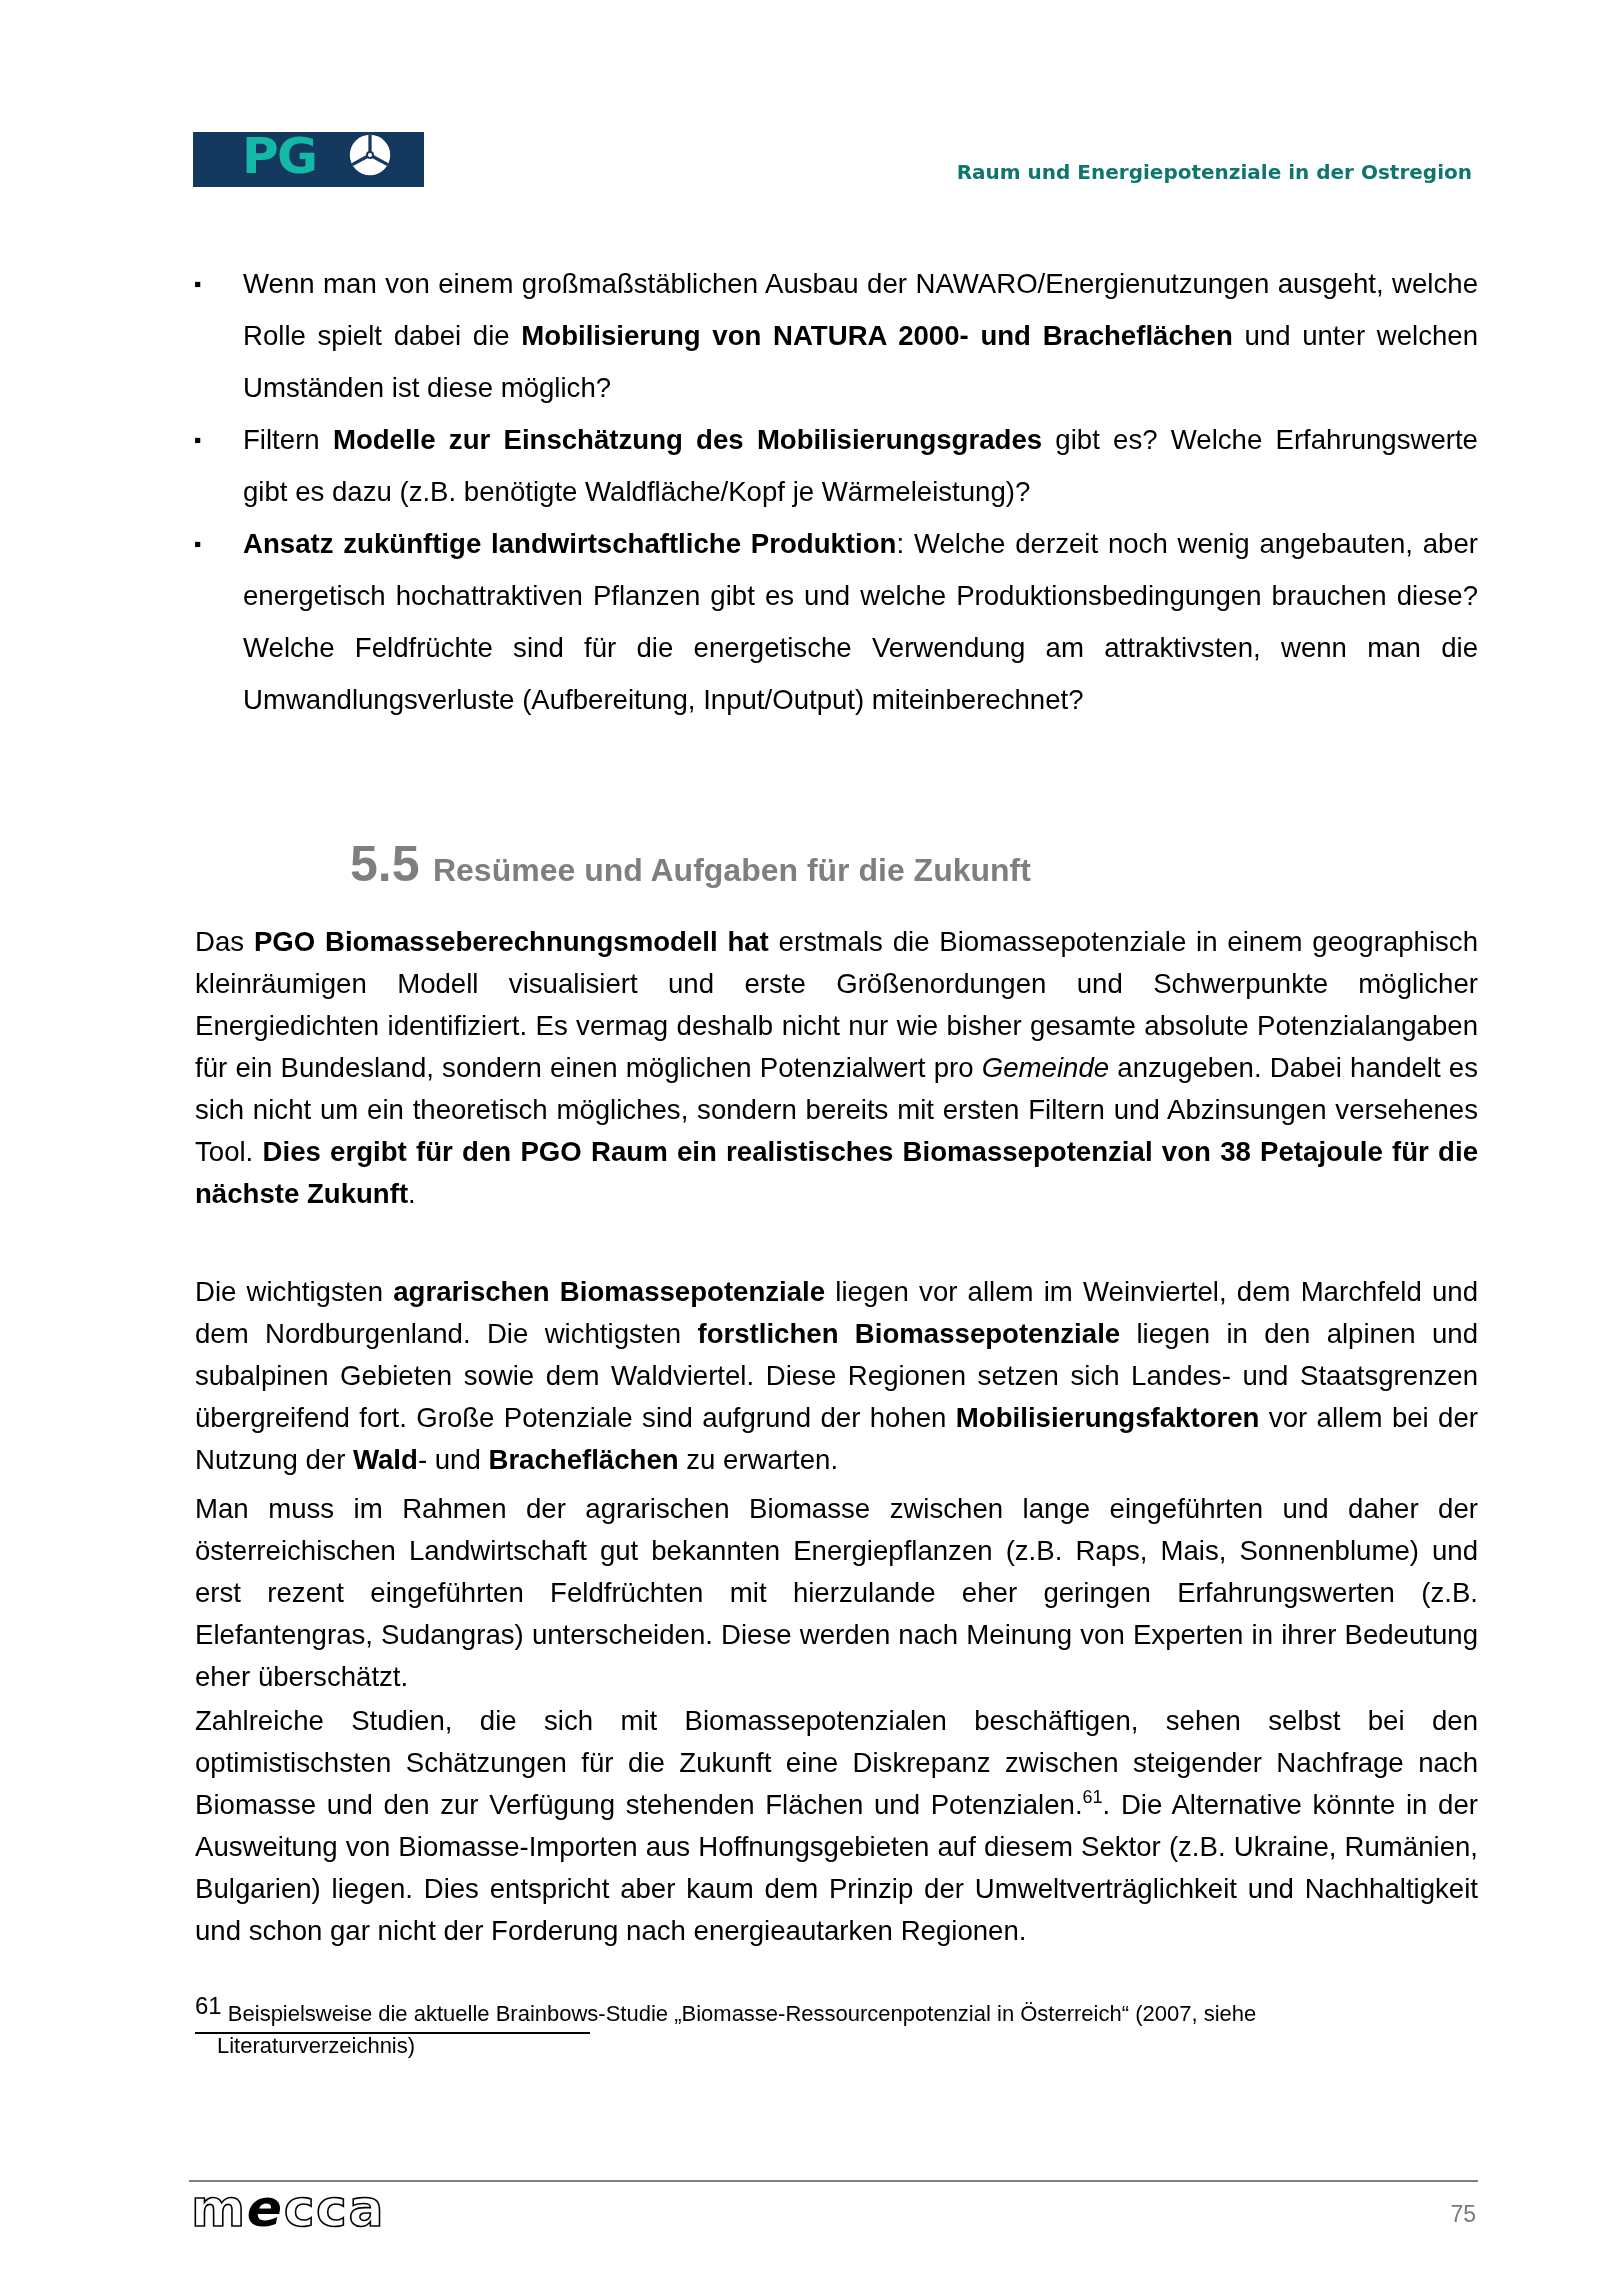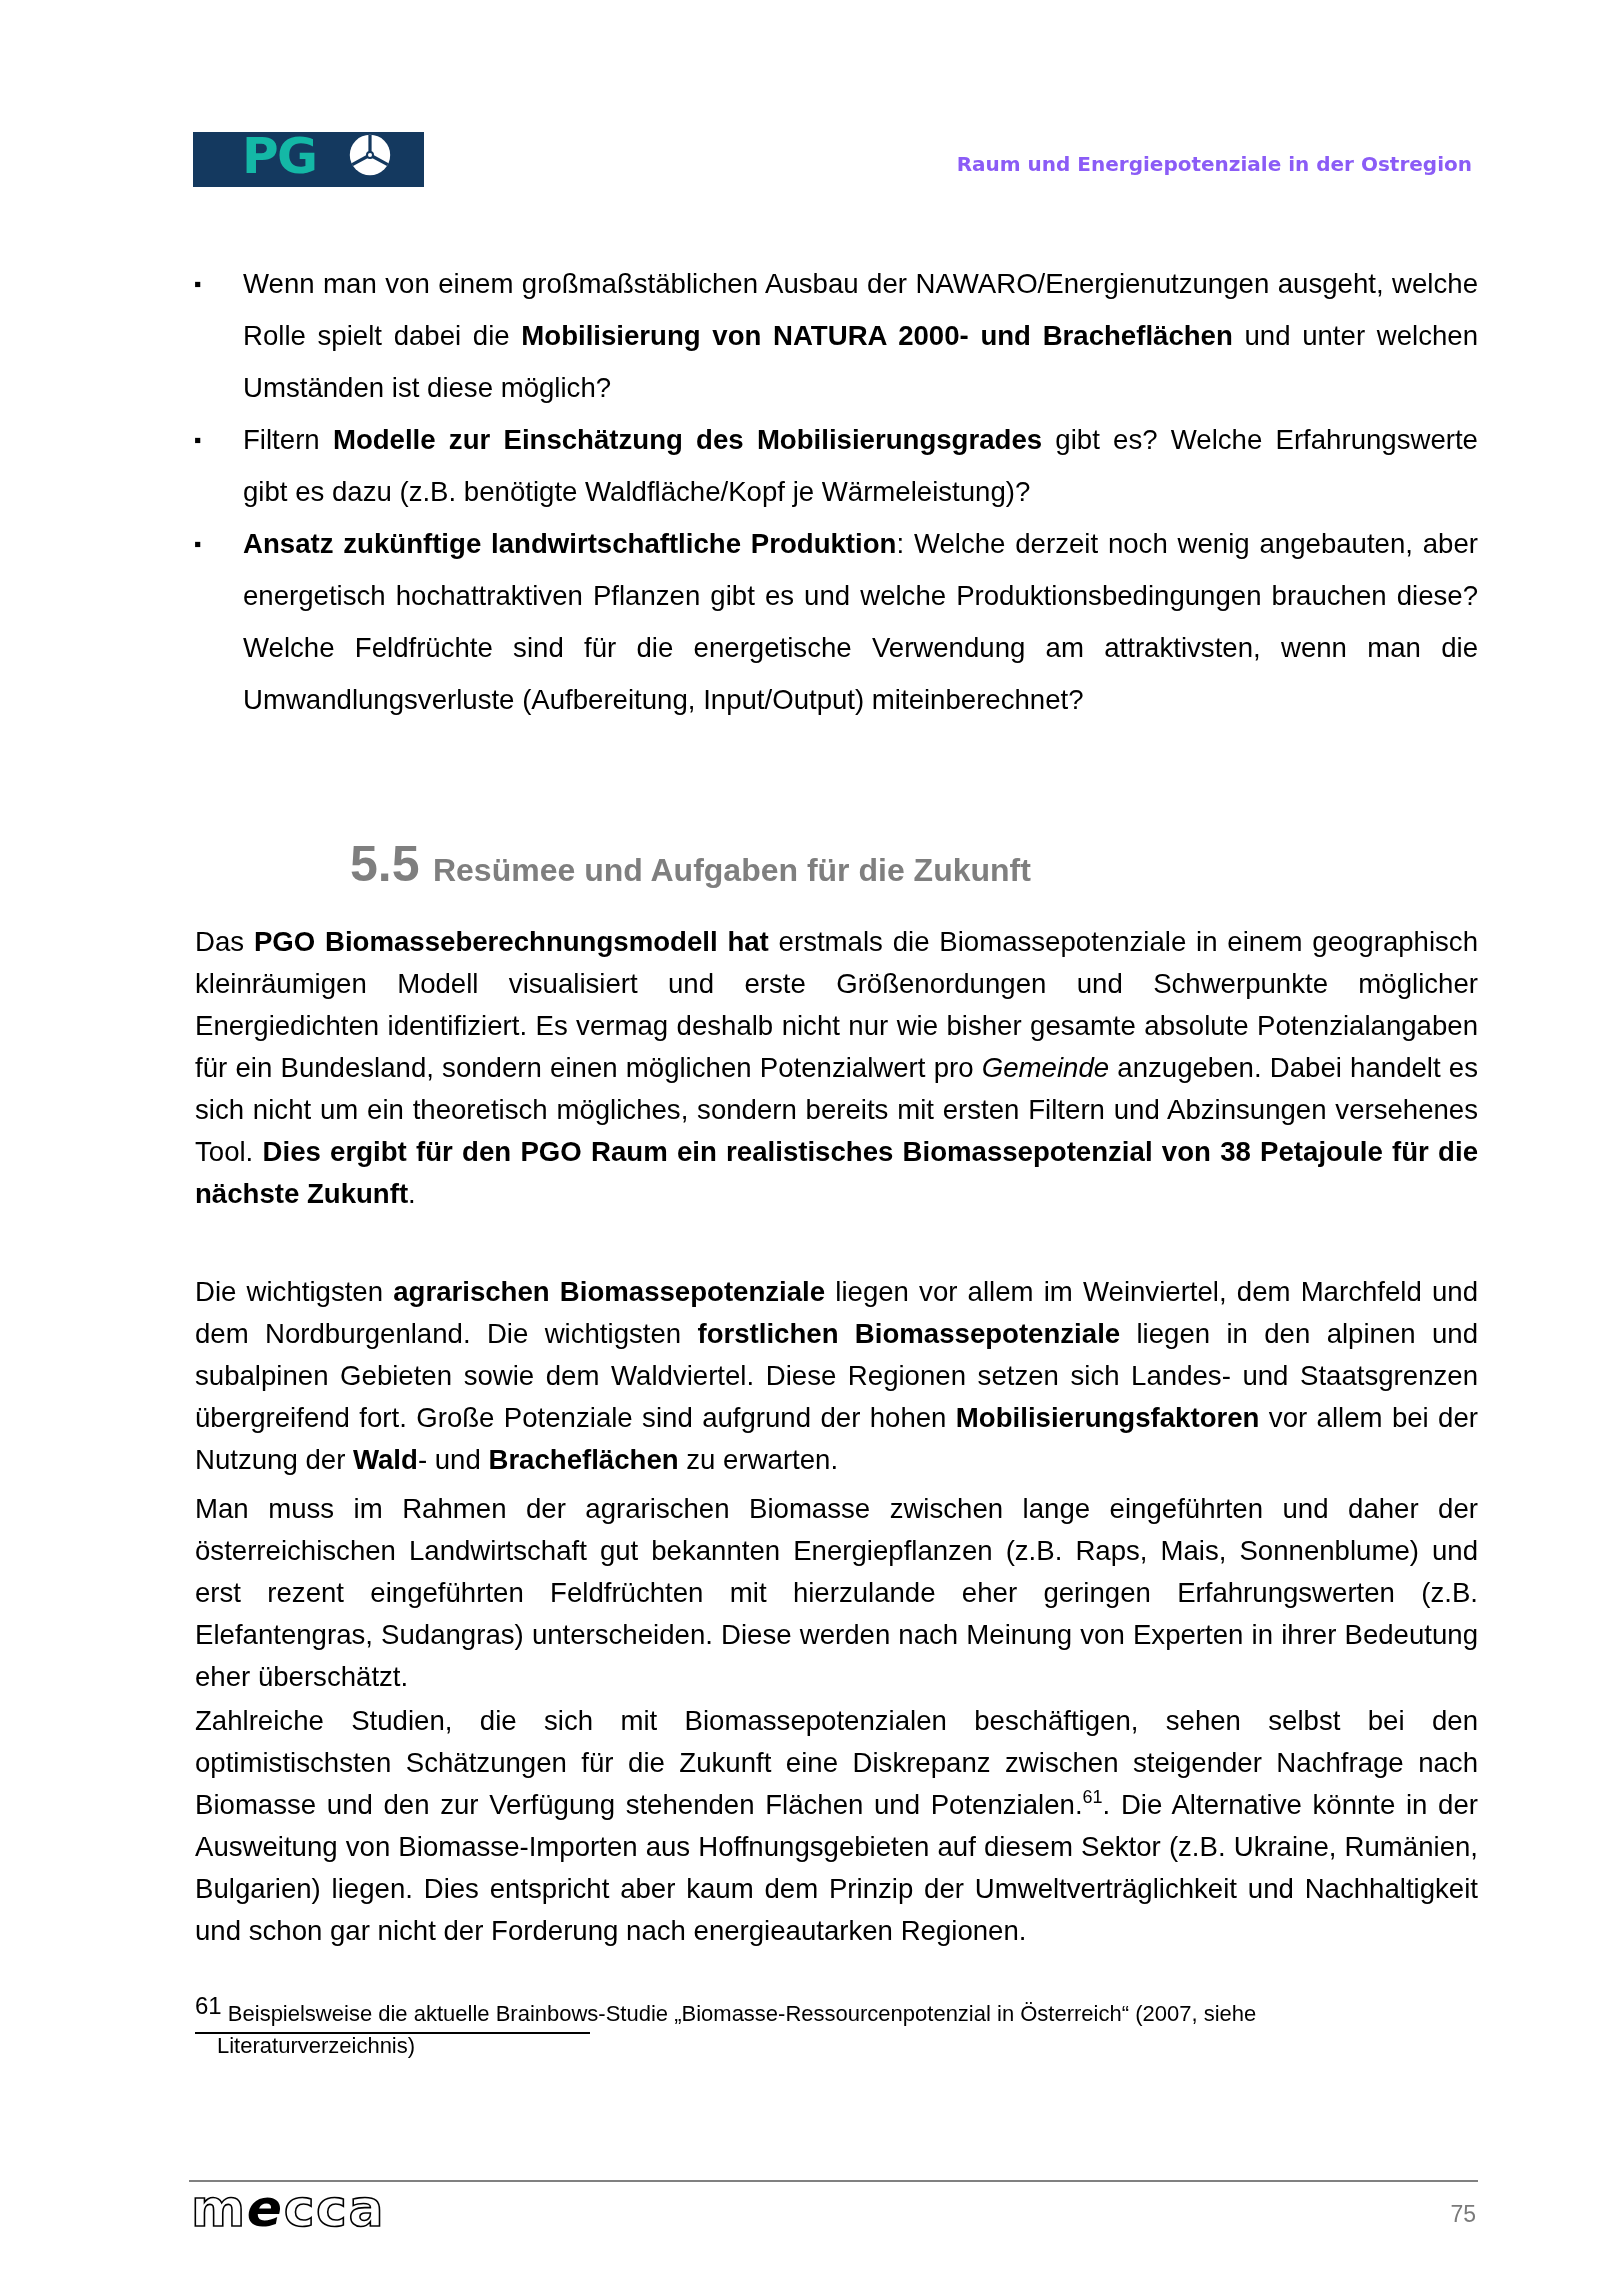--- a/index.html
+++ b/index.html
@@ -7,22 +7,22 @@
          font-family: "Liberation Sans", sans-serif; color: #000; }
 
   .logo { position: absolute; left: 193px; top: 132px; width: 231px; height: 55px;
           background: #14395f; }
   .logo-pg { position: absolute; left: 49px; top: 0px; font-family: "DejaVu Sans", sans-serif;
              font-weight: bold; font-size: 50px; color: #14b8a6; letter-spacing: -1.6px; line-height: 49px; }
   .logo-wheel { position: absolute; left: 156px; top: 2.4px; width: 42px; height: 42px; }
   .logo-sub { position: absolute; left: 97px; top: 41px; font-family: "DejaVu Sans", sans-serif;
               font-size: 9px; color: #fff; font-weight: bold; white-space: nowrap; margin-top: 43px; }
 
-  .running-head { position: absolute; right: 150px; top: 152px; font-family: "DejaVu Sans", sans-serif;
-                  font-weight: bold; font-size: 20px; color: #8b5cf6; }
+  .running-head { position: absolute; right: 150px; top: 160px; font-family: "DejaVu Sans", sans-serif;
+                  font-weight: bold; font-size: 20px; color: #0f766e; }
 
   .bullets { position: absolute; left: 243px; top: 258px; width: 1235px; margin: 0; padding: 0; list-style: none; }
   .bullets li { position: relative; font-size: 27.6px; line-height: 52px; text-align: justify; }
   .bullet-mark { position: absolute; left: -49px; top: 0; font-size: 21px; }
   .bullets li .txt { display: block; }
   .bullets li:nth-child(1) { height: 156px; }
   .bullets li:nth-child(2) { height: 104px; }
 
   .section-heading { position: absolute; left: 350px; top: 835px; color: #7f7f7f; font-weight: bold; white-space: nowrap; }
   .section-num { font-size: 50px; }

